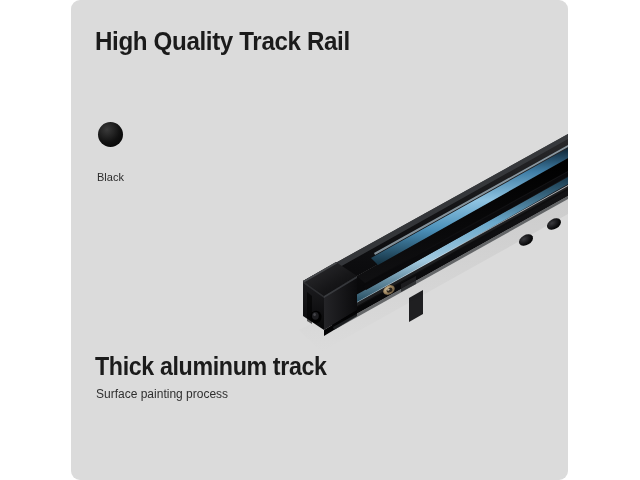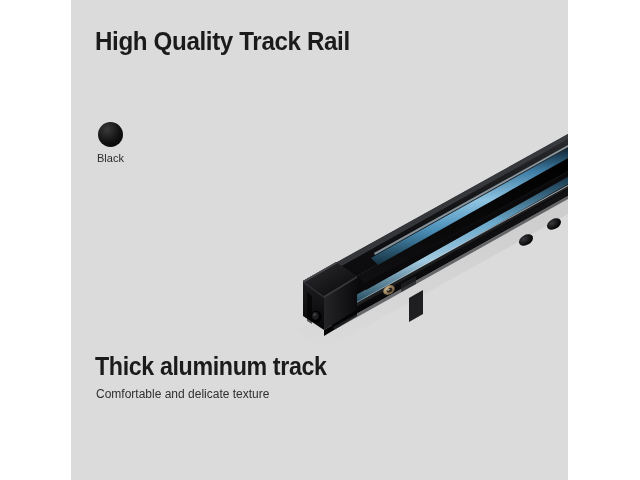--- a/index.html
+++ b/index.html
@@ -24,20 +24,21 @@
 
   
   .panel {
     position: absolute;
     left: 71px;
     top: 0px;
     width: 497px;
     height: 480px;
     background: #dbdbdb;
     overflow: hidden;
+    border-radius: 9px;
   }
 
   
   .headline {
     position: absolute;
     left: 24px;
     top: 26px;
     font-size: 26px;
     font-weight: 700;
     letter-spacing: -0.4px;
@@ -89,21 +90,21 @@
     width: 60px;
   }
   .swatch-dot {
     width: 25px;
     height: 25px;
     border-radius: 50%;
     background: radial-gradient(circle at 36% 30%, #3a3a3a 0%, #111111 55%, #000000 100%);
     margin-left: 1px;
   }
   .swatch-label {
-    margin-top: 5px;
+    margin-top: 24px;
     font-size: 11px;
     color: #2b2b2b;
   }
 
   
   .product {
     position: absolute;
     left: 0;
     top: 0;
     width: 497px;
@@ -239,17 +240,17 @@
 
 
     <div class="swatch-wrap">
       <div class="swatch-dot"></div>
       <div class="swatch-label">Black</div>
     </div>
 
     <div class="headline2">Thick aluminum track</div>
 
     <div class="feature-list">
-      <div>Comfortable and delicate texture</div>
+      <div>Surface painting process</div>
     </div>
 
   </div>
 </div>
 
 </body></html>

